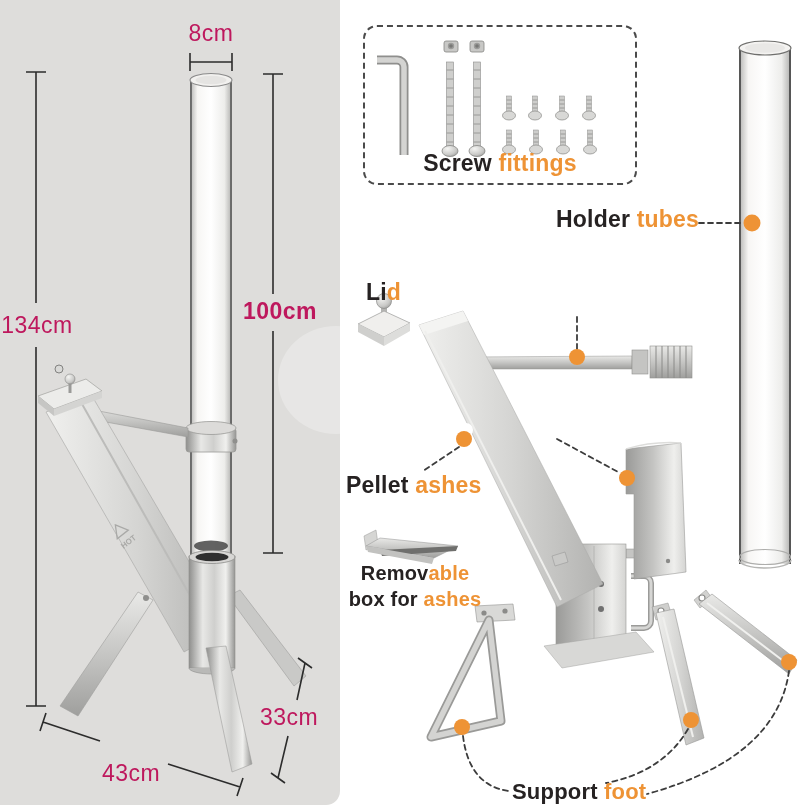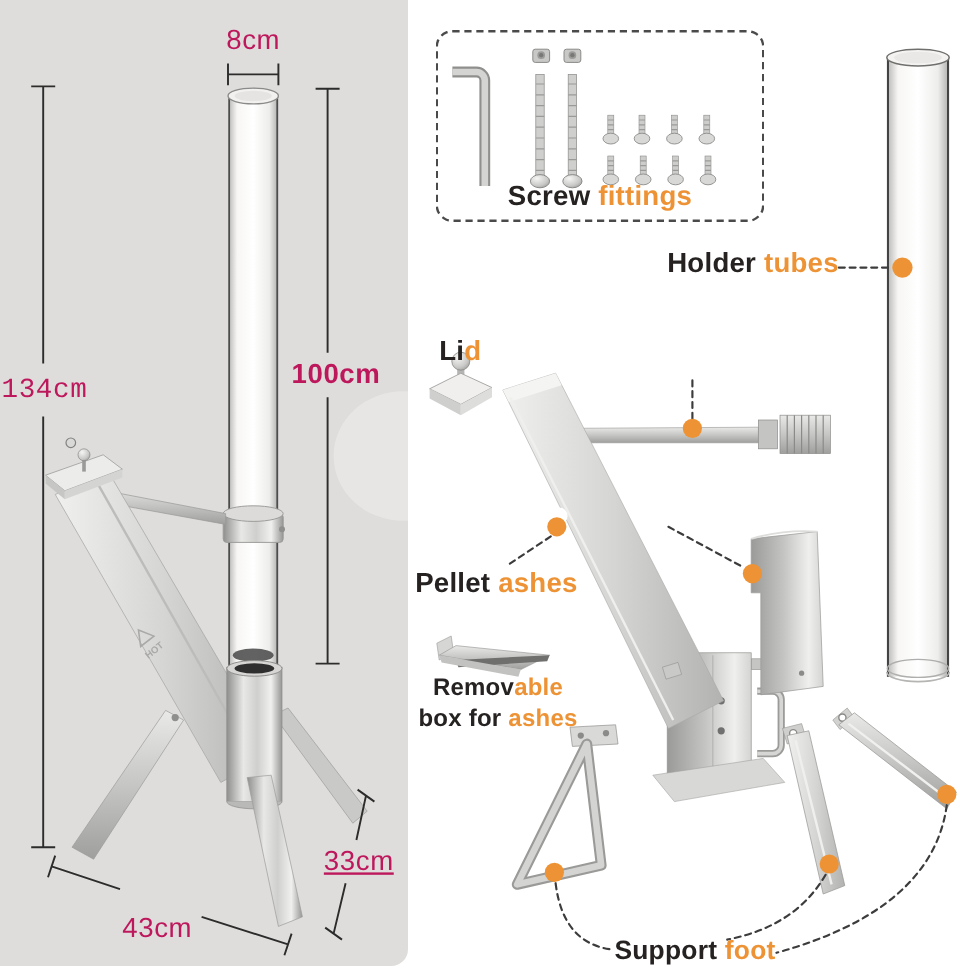--- a/index.html
+++ b/index.html
@@ -316,23 +316,23 @@
       <circle cx="577" cy="357" r="8"></circle>
       <circle cx="627" cy="478" r="8"></circle>
       <circle cx="464" cy="439" r="8"></circle>
       <circle cx="462" cy="727" r="8"></circle>
       <circle cx="691" cy="720" r="8"></circle>
       <circle cx="789" cy="662" r="8"></circle>
     </g>
   </svg>
 
   <div class="dim" style="left:176px;top:20px;width:70px;">8cm</div>
-  <div class="dim" style="left:0px;top:312px;width:74px;font-family:Liberation Mono, monospace;">134cm</div>
+  <div class="dim" style="left:0px;top:312px;width:74px;">134cm</div>
   <div class="dim" style="left:241px;top:298px;width:78px;font-weight:bold;">100cm</div>
-  <div class="dim" style="left:265px;top:704px;width:68px;text-decoration:underline;">33cm</div>
+  <div class="dim" style="left:255px;top:704px;width:68px;">33cm</div>
   <div class="dim" style="left:97px;top:760px;width:68px;">43cm</div>
 
   <div id="screw-box"></div>
   <div class="lbl center" style="left:363px;top:150px;width:274px;">
     <span>Screw </span><span class="o">fittings</span>
   </div>
 
   <div class="lbl right" style="left:556px;top:206px;width:140px;">
     <span>Holder </span><span class="o">tubes</span>
   </div>

